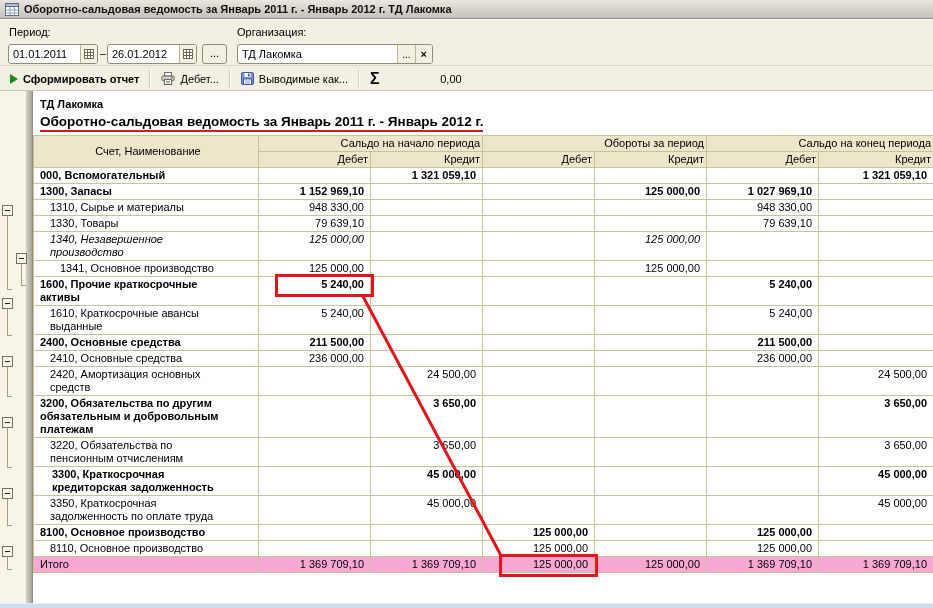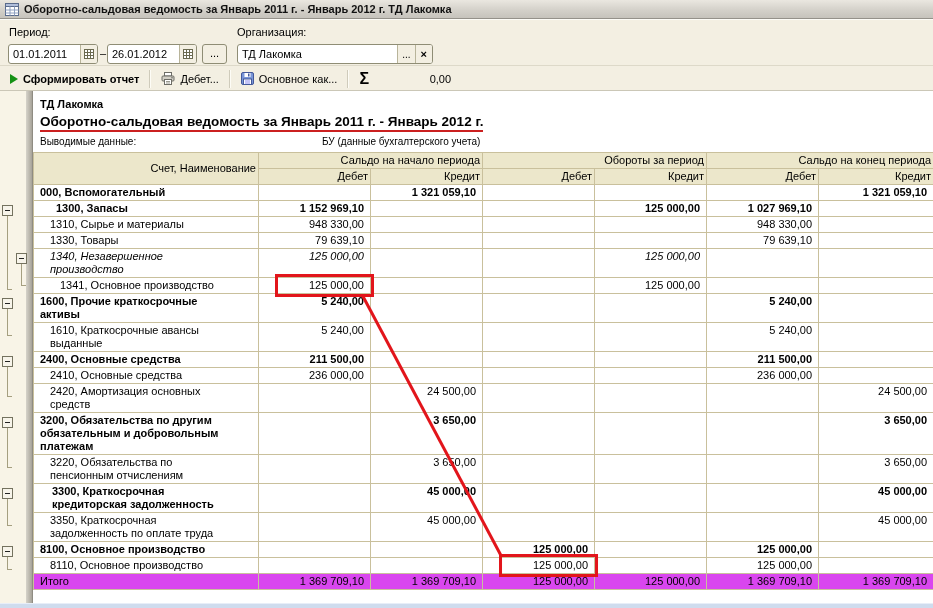--- a/index.html
+++ b/index.html
@@ -50,27 +50,27 @@
   .reptitle { display: inline-block; font-size: 13.5px; font-weight: bold;
     border-bottom: 2px solid #cb2020; padding-bottom: 1px; }
   .outrow { position: relative; height: 13px; margin-top: 4px; font-size: 10px; }
   .outrow .olabel { position: absolute; left: 7px; }
   .outrow .ovalue { position: absolute; left: 289px; }
 
   table.rep { border-collapse: collapse; table-layout: fixed; width: 900px; margin-top: 3px;
     font-size: 11px; line-height: 13px; }
   table.rep th, table.rep td { border: 1px solid #c9c09c; vertical-align: top; }
   table.rep thead th { background: #ece7cb; font-weight: normal; text-align: right; padding: 1px 2px; }
-  table.rep thead th.acct { text-align: right; vertical-align: middle; padding-left: 6px; }
+  table.rep thead th.acct { text-align: center; vertical-align: middle; padding-left: 6px; }
   table.rep td { height: 15px; padding: 1px 6px; background: #fff; }
   td.name { white-space: pre-wrap; }
   td.num { text-align: right; white-space: nowrap; }
   .b { font-weight: bold; }
   .i { font-style: italic; }
-  tr.total td { background: #d946ef; }
+  tr.total td { background: #f9a8d4; }
 
   
   .treebox { position: absolute; width: 11px; height: 11px; background: #f7f4ea; border: 1px solid #74725f; }
   .treebox::after { content: ""; position: absolute; left: 2px; top: 4px; width: 5px; height: 1px; background: #222; }
   .treeline { position: absolute; width: 1px; background: #a59f80; }
   .treecorner { position: absolute; width: 5px; height: 1px; background: #a59f80; }
 
   .bottomstrip { position: absolute; left: 0; right: 0; bottom: 0; height: 5px; background: #cfdcee;
     border-top: 1px solid #e8eef8; }
 
@@ -151,21 +151,21 @@
     <div class="tsep"></div>
     <div class="tbtn">
       <svg width="13" height="13" viewBox="0 0 13 13">
         <rect x="0.5" y="0.5" width="12" height="12" rx="1.5" fill="#7a96d8" stroke="#44599a"></rect>
         <rect x="3.5" y="1" width="6" height="4" fill="#ffffff"></rect>
         <rect x="7" y="1.5" width="1.5" height="3" fill="#44599a"></rect>
         <rect x="2.5" y="7" width="8" height="5.5" fill="#ffffff" stroke="#44599a"></rect>
         <line x1="4" y1="9" x2="9" y2="9" stroke="#8a8af0"></line>
         <line x1="4" y1="11" x2="9" y2="11" stroke="#8a8af0"></line>
       </svg>
-      <span>Основное как...</span>
+      <span>Выводимые как...</span>
     </div>
     <div class="tsep"></div>
     <span class="sigma">Σ</span>
     <span class="sumval">0,00</span>
   </div>
 
   <div class="report">
     <div class="gutter">
         <div class="treebox" style="left: 2px; top: 113.5px;"></div>
         <div class="treeline" style="left: 7px; top: 124.5px; height: 73px;"></div>
@@ -188,24 +188,20 @@
         <div class="treebox" style="left: 2px; top: 454.5px;"></div>
         <div class="treeline" style="left: 7px; top: 465.5px; height: 12px;"></div>
         <div class="treecorner" style="left: 7px; top: 477.5px;"></div>
       </div>
     <div class="strip"></div>
     <div class="sheet">
       <div class="orgname">ТД Лакомка</div>
       <div class="reptitle-wrap">
         <span class="reptitle">Оборотно-сальдовая ведомость за Январь 2011 г. - Январь 2012 г.</span>
       </div>
-      <div class="outrow">
-        <span class="olabel">Выводимые данные:</span>
-        <span class="ovalue">БУ (данные бухгалтерского учета)</span>
-      </div>
       <table class="rep">
         <colgroup>
           <col style="width:225px">
           <col style="width:112px">
             <col style="width:112px">
           <col style="width:112px">
             <col style="width:112px">
           <col style="width:112px">
             <col style="width:115px">
         </colgroup>
@@ -229,21 +225,21 @@
             <tr>
               <td class="name b" style="padding-left: 6px;">000, Вспомогательный</td>
               <td class="num b"></td>
               <td class="num b">1 321 059,10</td>
               <td class="num b"></td>
               <td class="num b"></td>
               <td class="num b"></td>
               <td class="num b">1 321 059,10</td>
             </tr>
             <tr>
-              <td class="name b" style="padding-left: 22px;">1300, Запасы</td>
+              <td class="name b" style="padding-left: 6px;">1300, Запасы</td>
               <td class="num b">1 152 969,10</td>
               <td class="num b"></td>
               <td class="num b"></td>
               <td class="num b">125 000,00</td>
               <td class="num b">1 027 969,10</td>
               <td class="num b"></td>
             </tr>
             <tr>
               <td class="name" style="padding-left: 16px;">1310, Сырье и материалы</td>
               <td class="num">948 330,00</td>

